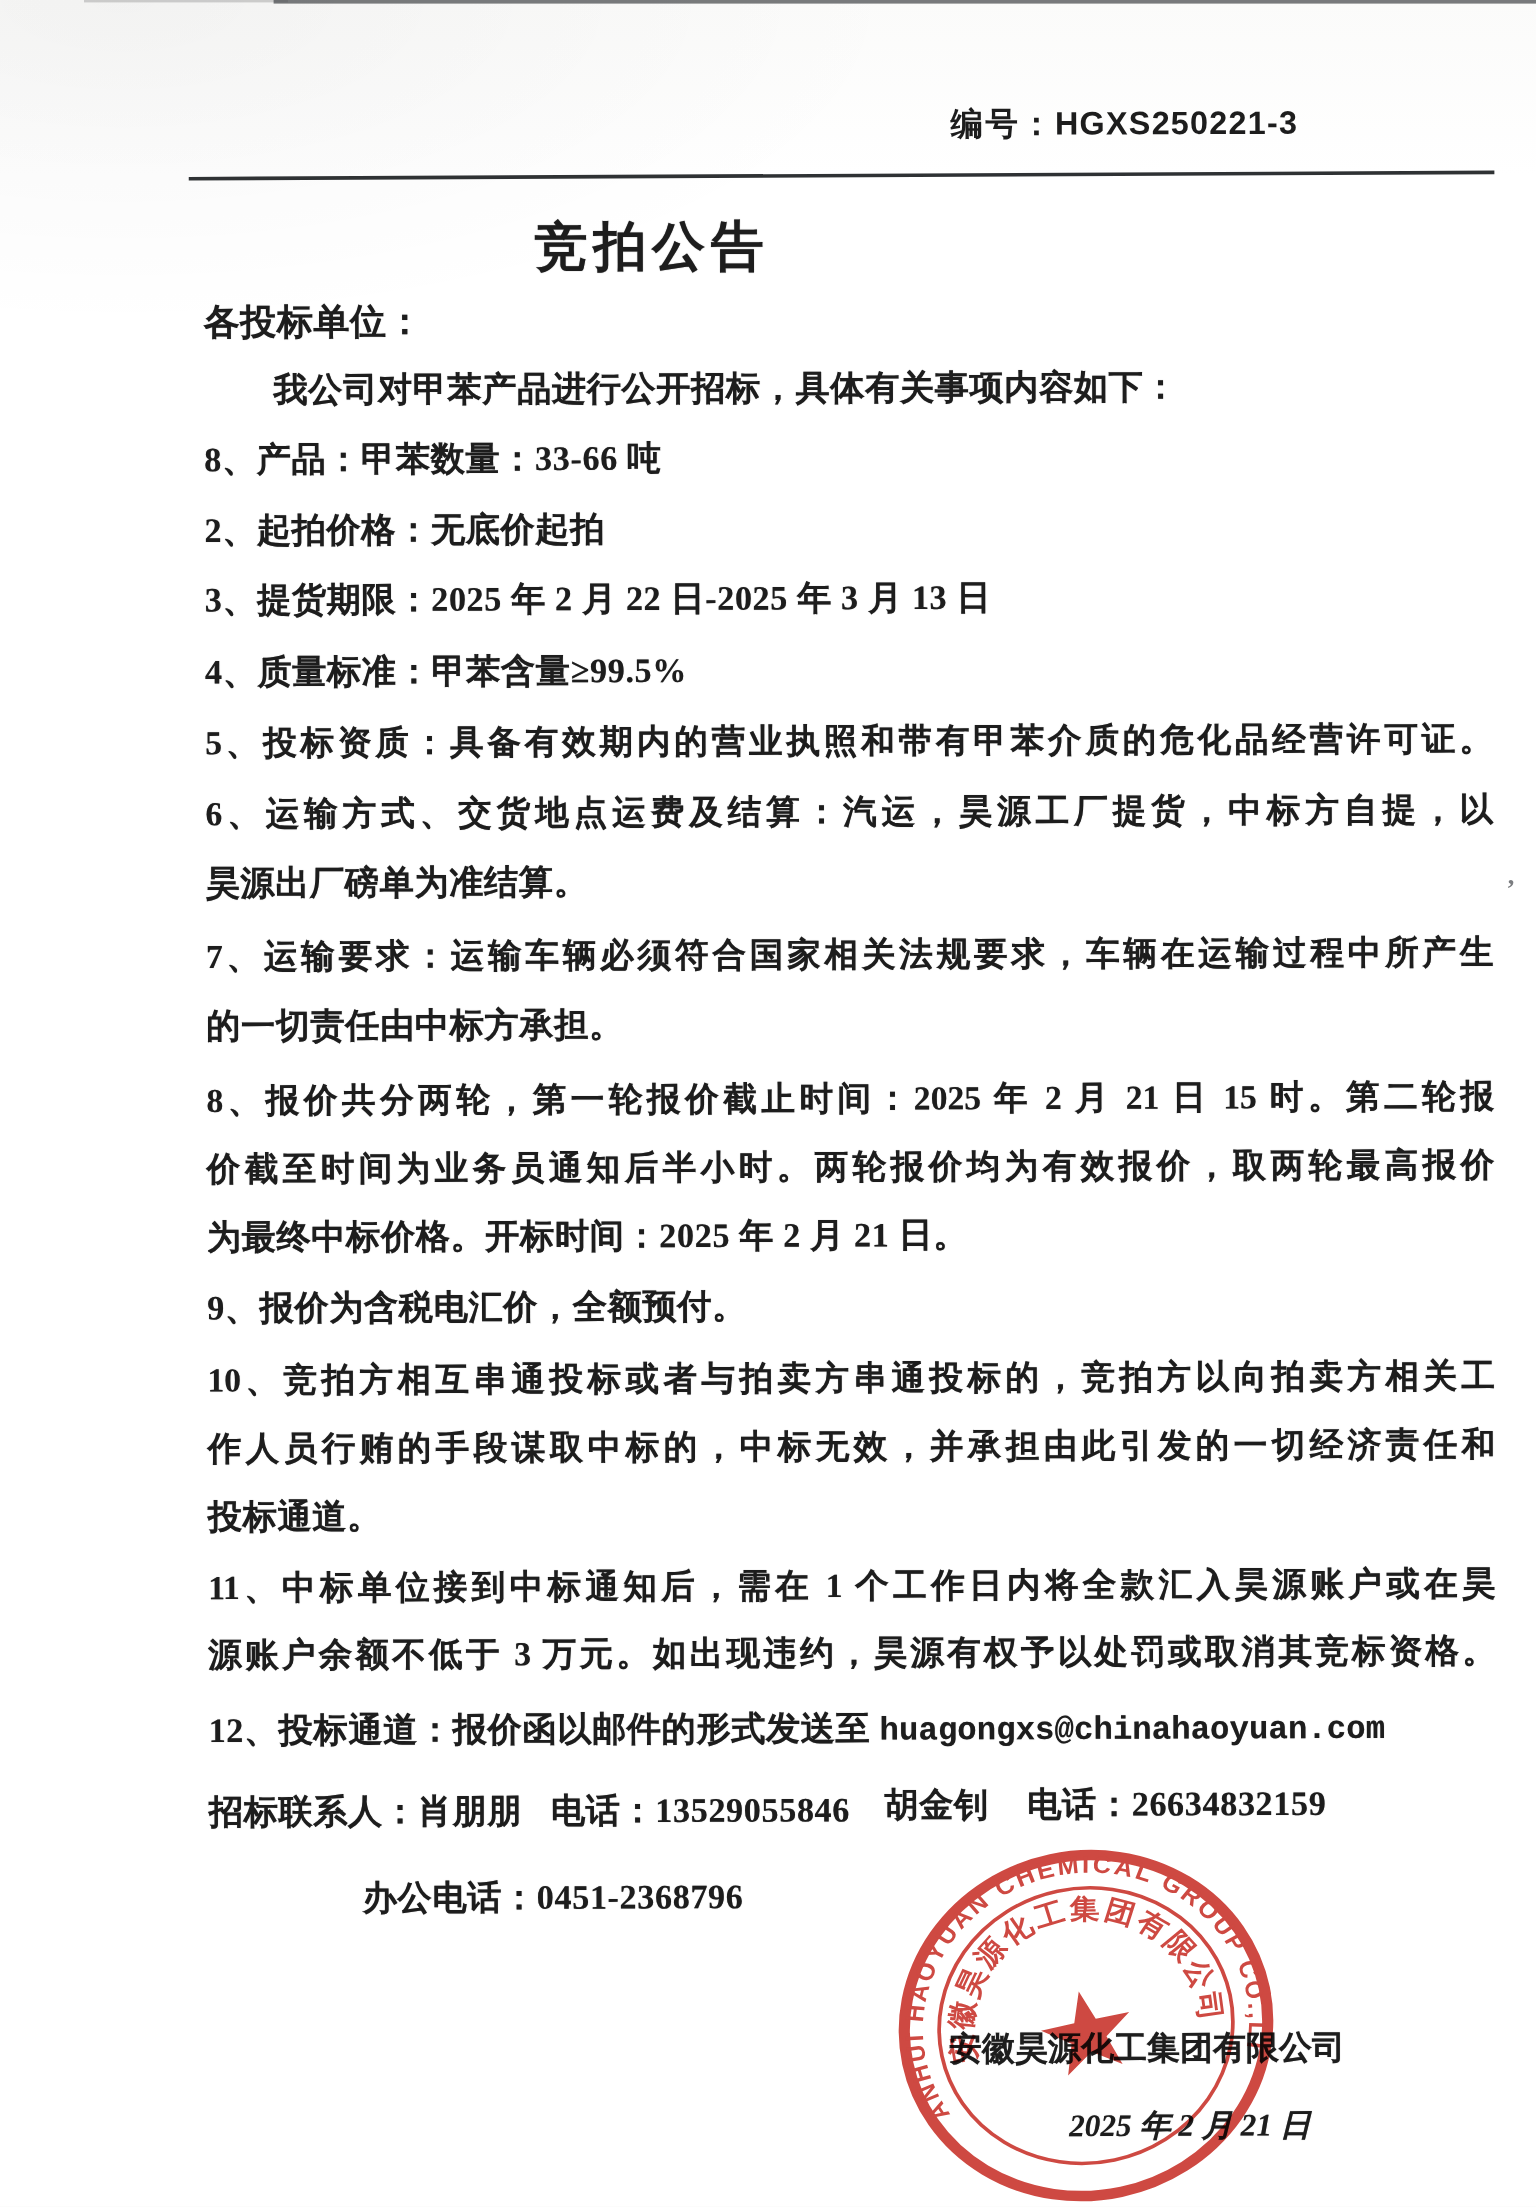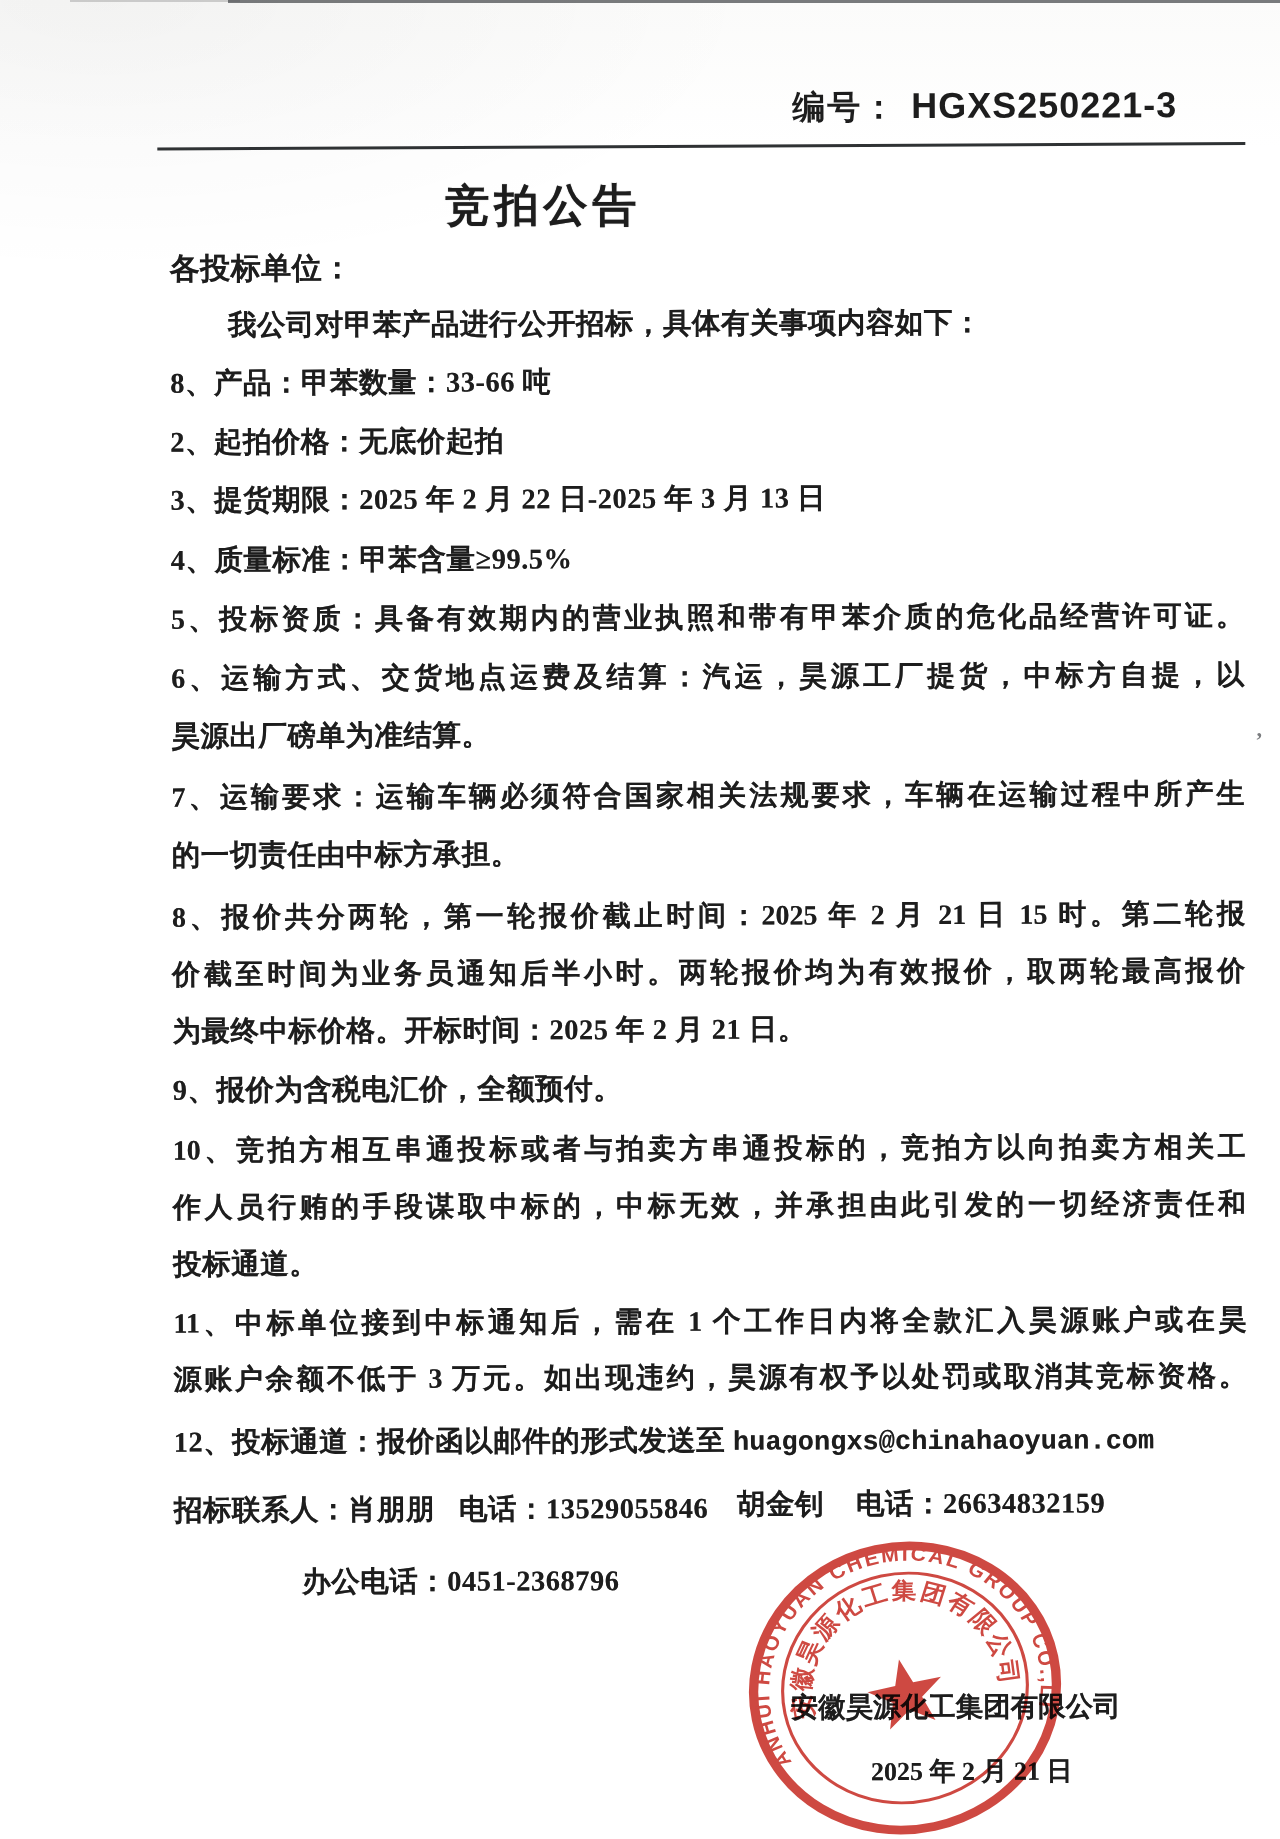--- a/index.html
+++ b/index.html
@@ -27,24 +27,24 @@
   .just{
     width:1073px;
     white-space:normal;
     text-align:justify;
     -moz-text-align-last:justify;
     text-align-last:justify;
     letter-spacing:0;
     font-size:28px;
   }
   .doc-number{position:absolute;top:86px;left:795px;white-space:nowrap;}
-  .doc-number .lbl{font-size:33px;font-weight:700;letter-spacing:2px;}
+  .doc-number .lbl{font-size:27px;font-weight:700;letter-spacing:2px;}
   .doc-number .val{
     font-family:"Liberation Sans","DejaVu Sans",sans-serif;
-    font-size:36px;font-weight:700;letter-spacing:1px;margin-left:14px;
+    font-size:27px;font-weight:700;letter-spacing:1px;
   }
   .rule{
     position:absolute;left:160px;top:145px;width:1088px;height:3px;
     background:#2f3234;transform:rotate(-0.08deg);
   }
   .title{
     position:absolute;left:448px;top:176px;
     font-size:44px;font-weight:700;letter-spacing:5px;
     text-shadow:0 0 0.8px rgba(0,0,0,0.6);
     text-align:center;
@@ -128,21 +128,21 @@
     </div>
     <div class="ln" style="left:735px;top:1486px;">
       <span>胡金钊</span><span style="margin-left:32px;">电话：</span><span>26634832159</span>
     </div>
 
     <div class="ln" style="left:300px;top:1562px;">
       <span>办公电话：</span><span>0451-2368796</span>
     </div>
 
     <div class="ln" style="left:788px;top:1690px;font-size:27.5px;letter-spacing:0;">安徽昊源化工集团有限公司</div>
-    <div class="ln" style="left:868px;top:1755px;font-size:26px;letter-spacing:0;">2025 年 2 月 21 日</div>
+    <div class="ln" style="left:888px;top:1755px;font-size:26px;letter-spacing:0;font-style:italic;">2025 年 2 月 21 日</div>
 
     <div class="artifact-quote">’</div>
   </div>
 
   <div class="seal" style="color: rgb(197, 38, 29);">
     <svg viewBox="-170 -160 340 320" xmlns="http://www.w3.org/2000/svg">
       <g transform="rotate(-12) scale(1.04,0.97)">
         <circle cx="0" cy="0" r="146" fill="none" stroke="currentColor" stroke-width="9"></circle>
         <circle cx="0" cy="0" r="118" fill="none" stroke="currentColor" stroke-width="3"></circle>
         <defs>

